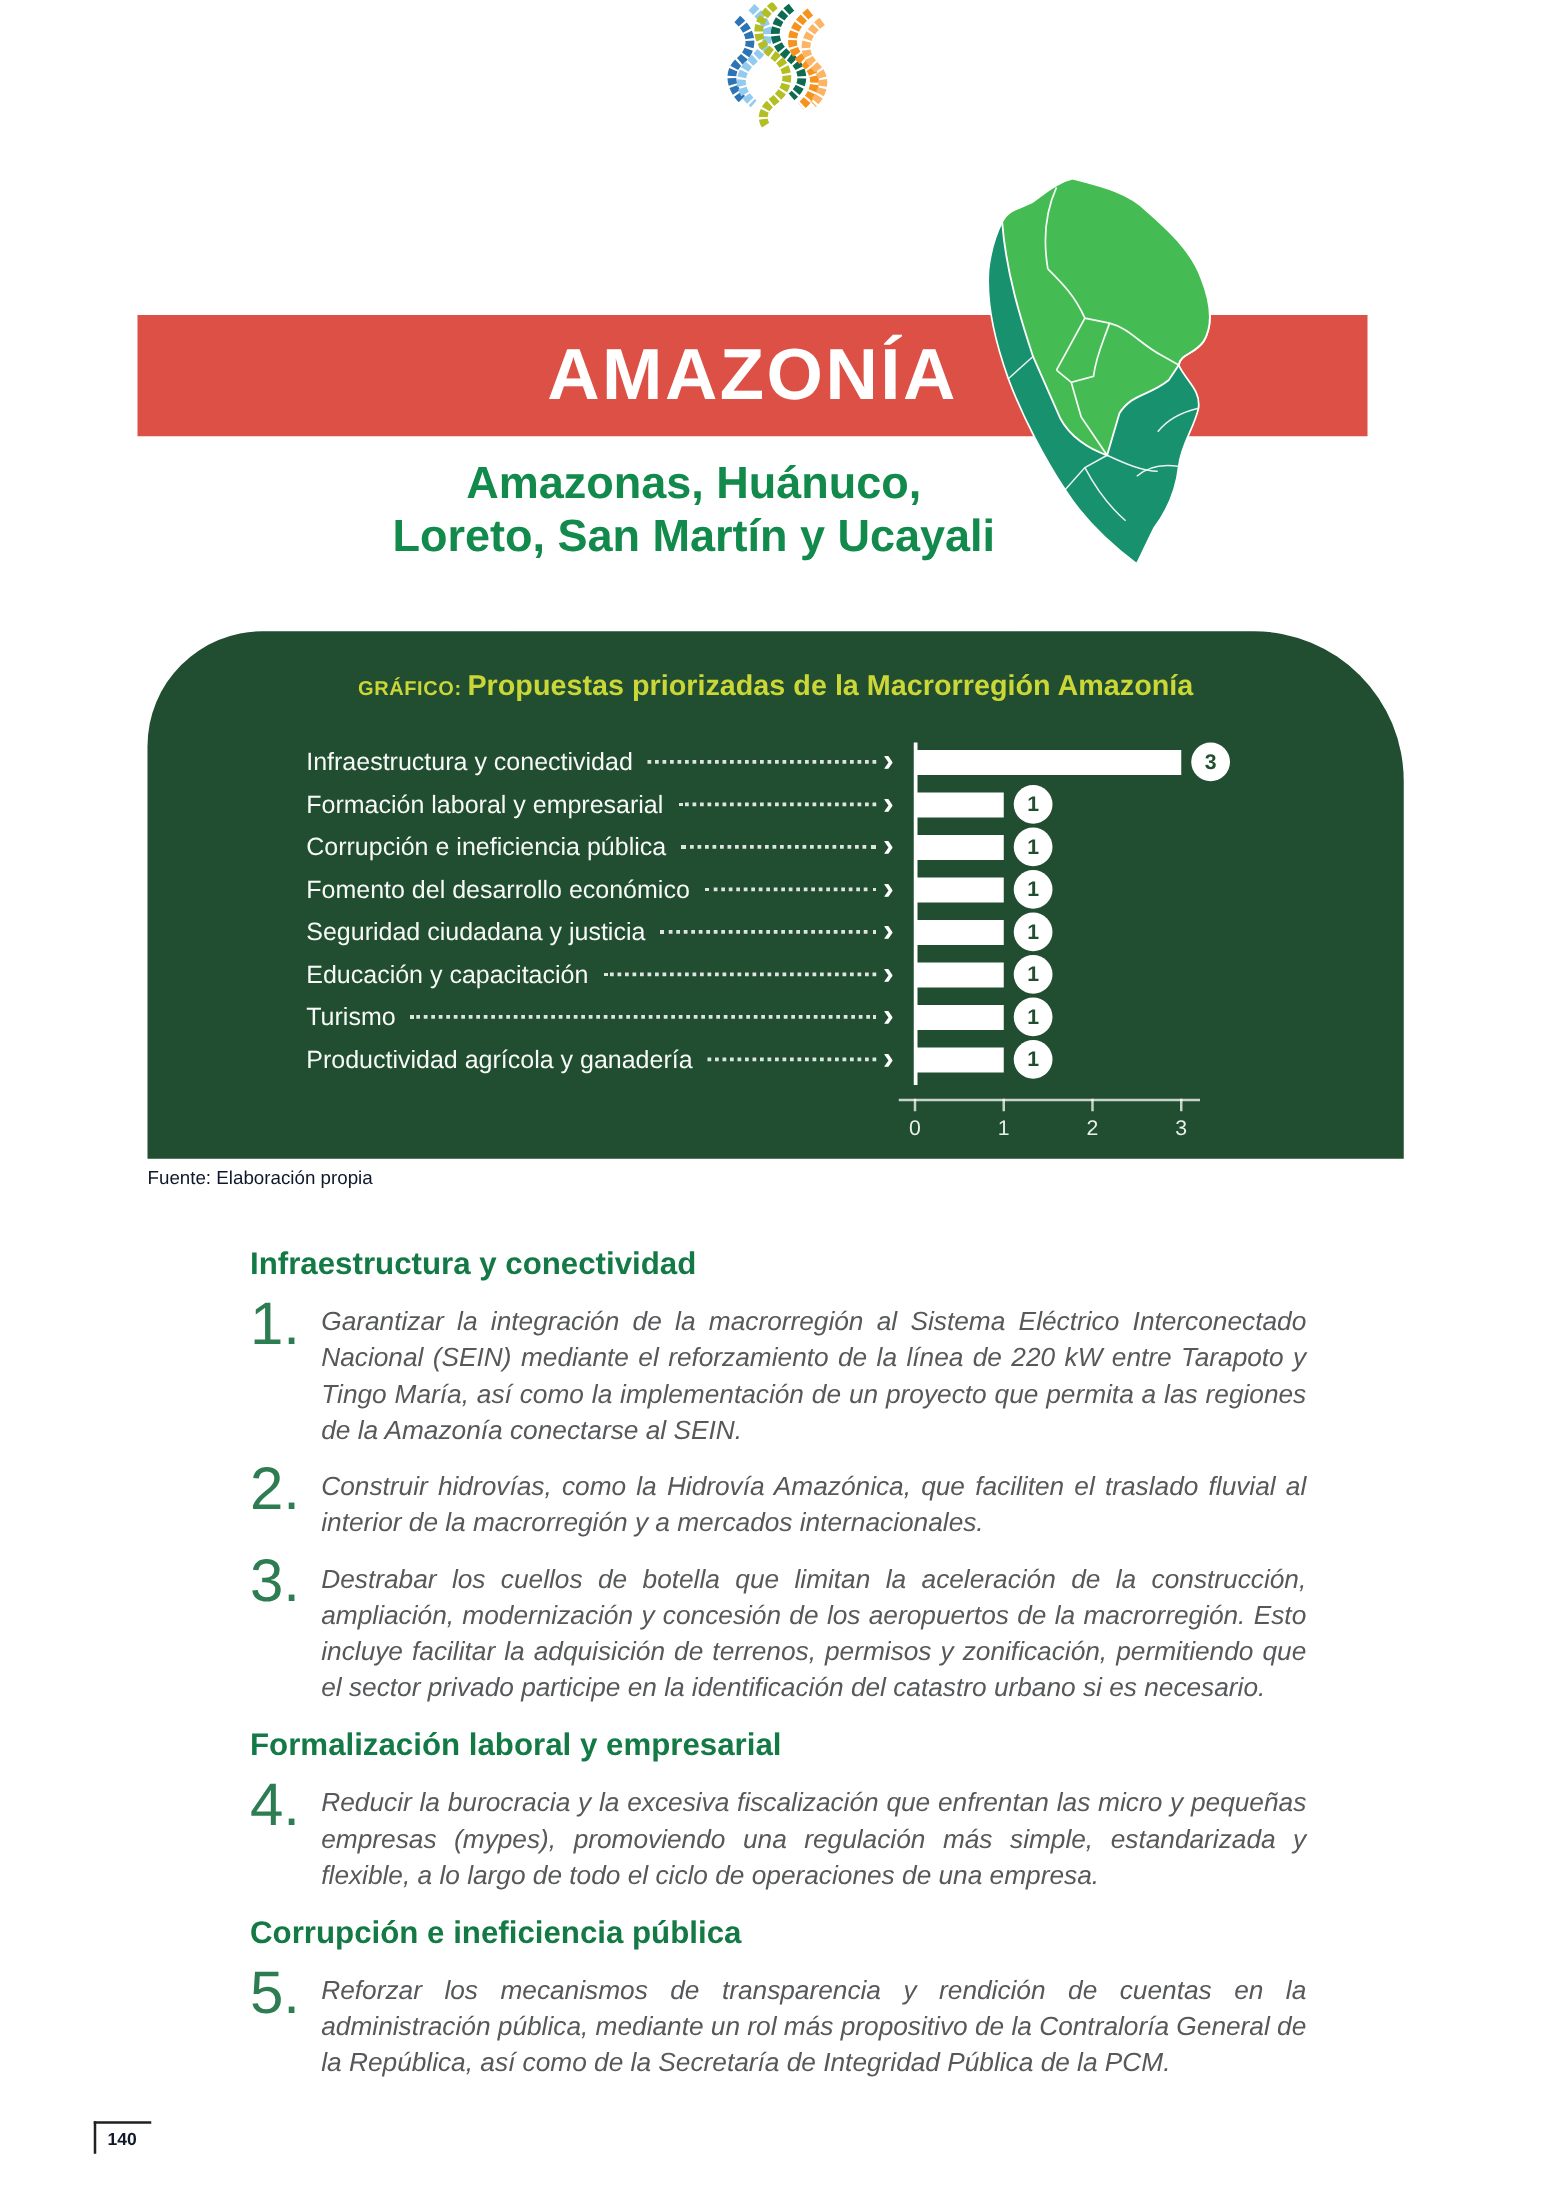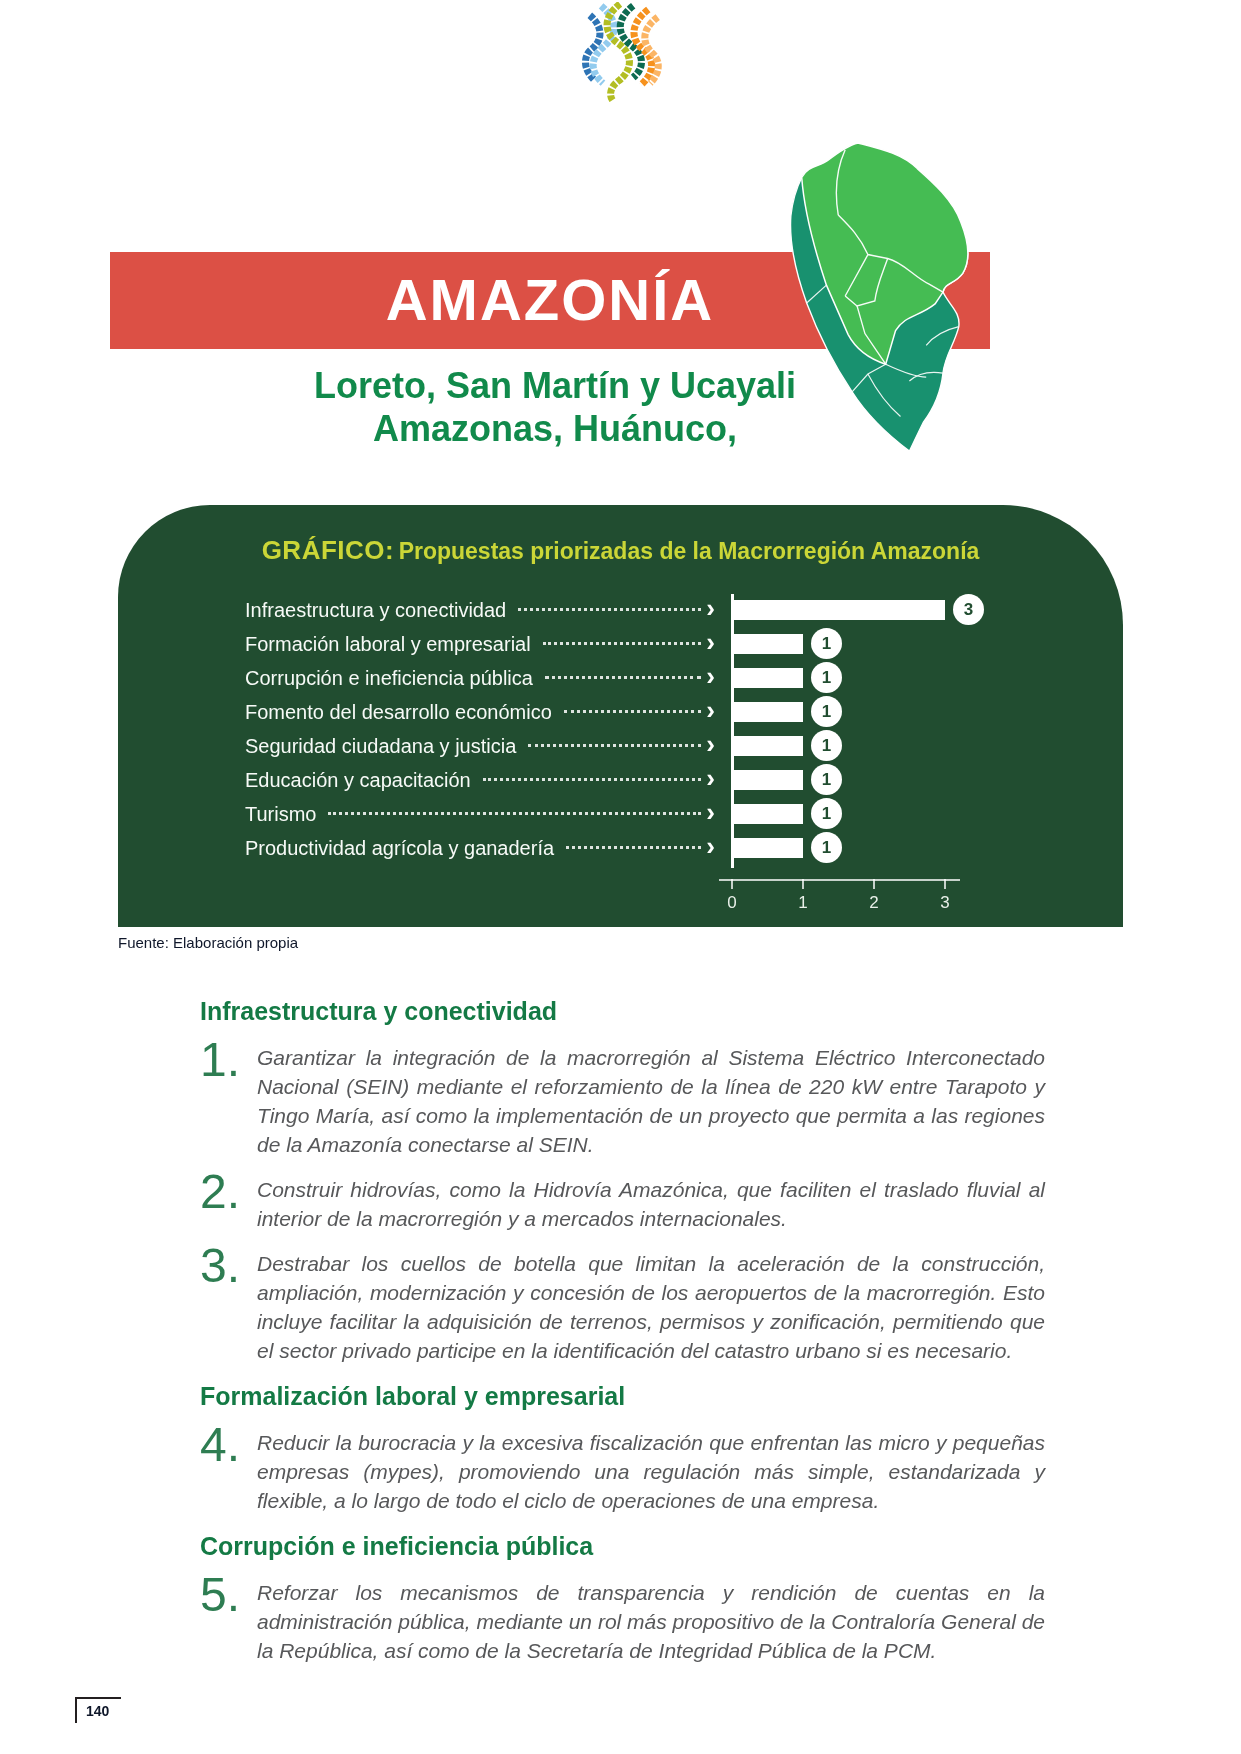--- a/index.html
+++ b/index.html
@@ -6,38 +6,38 @@
   .page{
     position:relative; width:1241px; height:1754px; background:#ffffff;
     font-family:"Liberation Sans", sans-serif; overflow:hidden;
   }
   
   .braid{position:absolute; left:572px; top:2px; width:96px; height:100px;}
   .logo-text{position:absolute; left:370px; top:96px; width:500px; text-align:center;}
   .logo-red{font-size:20px; font-weight:bold; letter-spacing:.6px; color:#EF4B57; line-height:20px;}
   .logo-blue{font-size:17px; font-weight:bold; letter-spacing:.5px; color:#203B7E; line-height:15.5px;}
   
-  .banner{position:absolute; left:110px; top:252px; width:880px; height:97px; background:#DC5045; z-index:1;}
+  .banner{position:absolute; left:110px; top:252px; width:984px; height:97px; background:#DC5045; z-index:1;}
   .banner-title{
     position:absolute; width:100%; top:14px; text-align:center;
     font-size:58px; font-weight:800; letter-spacing:2px; color:#ffffff;
   }
   .subtitle{position:absolute; left:110px; top:364px; width:890px; text-align:center;
     font-size:36px; font-weight:bold; color:#118A4B; line-height:43px; z-index:1;}
   .peru-map{position:absolute; left:705px; top:136px; width:310px; height:326px; z-index:2;}
   
   .chart-box{
     position:absolute; left:118px; top:505px; width:1005px; height:422px;
     background:#214D30; border-radius:92px 120px 0 0;
   }
   .chart-title{
     position:absolute; top:30px; left:0; width:100%; text-align:center;
     color:#CBD637; white-space:nowrap;
   }
-  .chart-title .pfx{font-size:26px; font-weight:bold; letter-spacing:.5px;}
+  .chart-title .pfx{font-size:16px; font-weight:bold; letter-spacing:.5px;}
   .chart-title .ttl{font-size:23px; font-weight:bold;}
   .chart-rows{position:absolute; left:0; top:88px; width:100%; display:flex; flex-direction:column;}
   .crow{position:relative; height:34px;}
   .lzone{position:absolute; left:127px; top:0; width:470px; height:34px; display:flex; align-items:center;}
   .clabel{color:#F7FAF7; font-size:20px; white-space:nowrap;}
   .leader{flex:1; border-bottom:3px dotted rgba(255,255,255,.85); margin:0 5px 0 12px; transform:translateY(-1px); min-width:18px;}
   .arrow{color:#ffffff; font-size:26px; font-weight:bold; line-height:20px; transform:translateY(-2px);}
   .bar{position:absolute; left:614px; top:7px; height:20px; background:#ffffff;}
   .badge{
     position:absolute; top:1px; width:31px; height:31px; border-radius:50%;
@@ -80,22 +80,22 @@
       <path d="M78,8 C60,22 58,38 72,50 C86,61 84,76 70,88" stroke="#F6921E"></path>
       <path d="M88,16 C72,28 70,42 82,54 C92,63 90,76 80,86" stroke="#FBB565"></path>
     </g>
   </svg>
 
 
   <div class="banner">
     <div class="banner-title">AMAZONÍA</div>
   </div>
   <div class="subtitle">
+    <div>Amazonas, Huánuco,</div>
     <div>Loreto, San Martín y Ucayali</div>
-    <div>Amazonas, Huánuco,</div>
   </div>
 
   <svg class="peru-map" viewBox="0 0 310 330">
 
     <path stroke="#ffffff" stroke-width="1.4" d="M96,42 C102,30 114,31 122,25 C136,14 144,9 153,7 C176,13 198,18 213,33 C229,47 249,65 257,87
          C265,107 267,126 259,139 C251,150 241,148 239,158 C245,171 257,178 255,193 C251,210 241,222 239,240
          C237,258 231,274 219,290 C213,302 208,313 205,319 C181,301 161,281 147,259 C131,235 113,201 101,169
          C91,141 83,109 85,81 C87,63 91,52 96,42 Z" fill="#18916F"></path>
 
     <g fill="none" stroke="#ffffff" stroke-width="1.2" opacity=".9">

